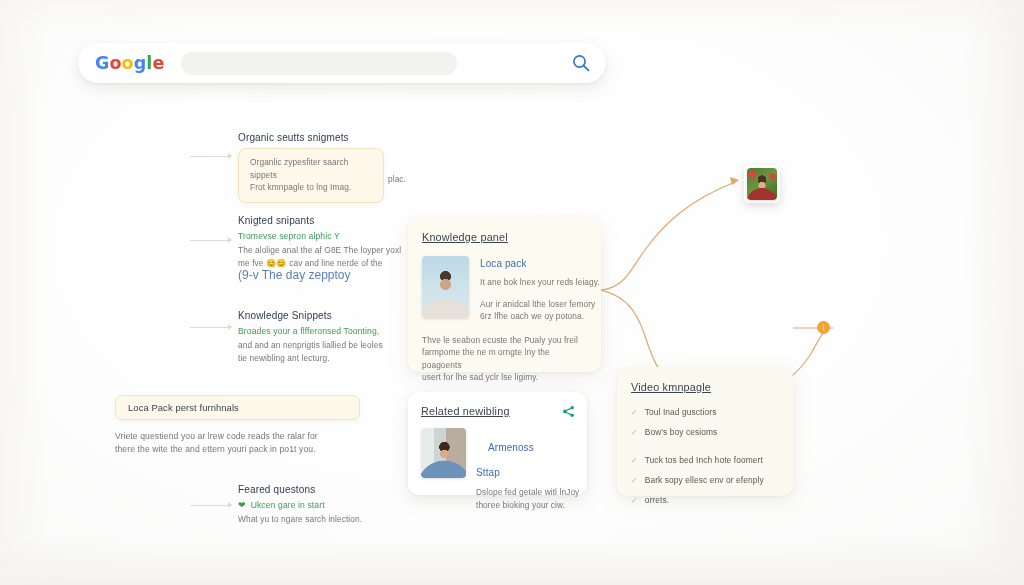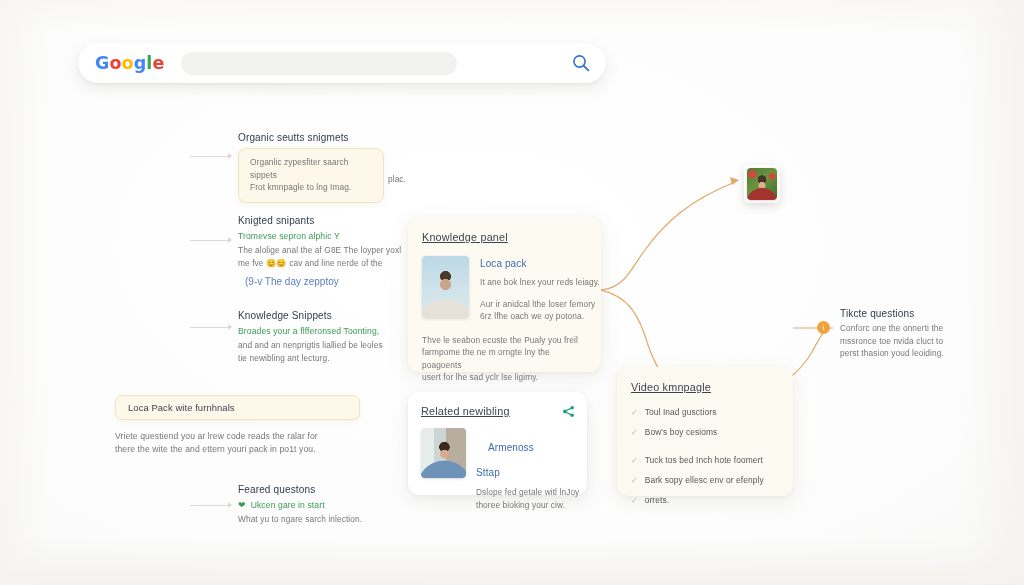--- a/index.html
+++ b/index.html
@@ -105,24 +105,24 @@
     letter-spacing: .1px;
   }
   .body-line {
     font-size: 8.3px;
     color: #767676;
     line-height: 12.5px;
     margin: 0;
     letter-spacing: .1px;
   }
   .blue-line {
-    font-size: 10px;
+    font-size: 12px;
     color: #5b7fbd;
     line-height: 12.5px;
-    margin: 7px;
+    margin: 0;
   }
 
   
   .cream-box {
     background: #fdf8ea;
     border: 1px solid #f0e3bf;
     border-radius: 8px;
     padding: 7px 11px 8px 11px;
     box-shadow: 0 2px 5px rgba(180,165,120,.10);
   }
@@ -304,21 +304,21 @@
   </div>
 
   <div class="blk" style="left:238px; top:310px; width:170px;">
     <p class="snip-title">Knowledge Snippets</p>
     <p class="green-line">Broades your a flfferonsed Toonting,</p>
     <p class="body-line">and and an nenprigtis liallied be leoles</p>
     <p class="body-line">tie newibling ant lecturg.</p>
   </div>
 
   <div class="blk" style="left:115px; top:395px; width:245px;">
-    <div class="pill-cream">Loca Pack wite furnhnals</div>
+    <div class="pill-cream">Loca Pack perst furnhnals</div>
     <p class="body-line" style="margin-top:10px; font-size:8.6px;">Vriete questiend you ar lrew code reads the ralar for</p>
     <p class="body-line" style="font-size:8.6px;">there the wite the and ettern youri pack in po1t you.</p>
   </div>
 
   <div class="blk" style="left:238px; top:484px; width:180px;">
     <p class="snip-title">Feared questons</p>
     <p class="green-line" style="display:flex; align-items:center; gap:5px;">
       <span class="heart">❤</span>
       <span>Ukcen gare in start</span>
     </p>
@@ -394,21 +394,15 @@
         <span class="tick">✓</span>
         <span class="vtext">orrets.</span>
       </li>
     </ul>
   </div>
 
   <div class="photo-frame" style="position:absolute; left:744px; top:165px;">
     <div class="photo woman-garden" style="width:30px; height:32px;"></div>
   </div>
 
-  <div class="blk" style="left:840px; top:308px; width:130px;">
-    <p class="snip-title" style="font-size:10px; margin-bottom:3px;">Tikcte questions</p>
-    <p class="body-line">Conforc one the onnerti the</p>
-    <p class="body-line">mssronce toe nvida cluct to</p>
-    <p class="body-line">perst thasion youd leoiding.</p>
-  </div>
   <div class="badge" style="position:absolute; left:817px; top:321px;">i</div>
 
 </div>
 
 </body></html>

